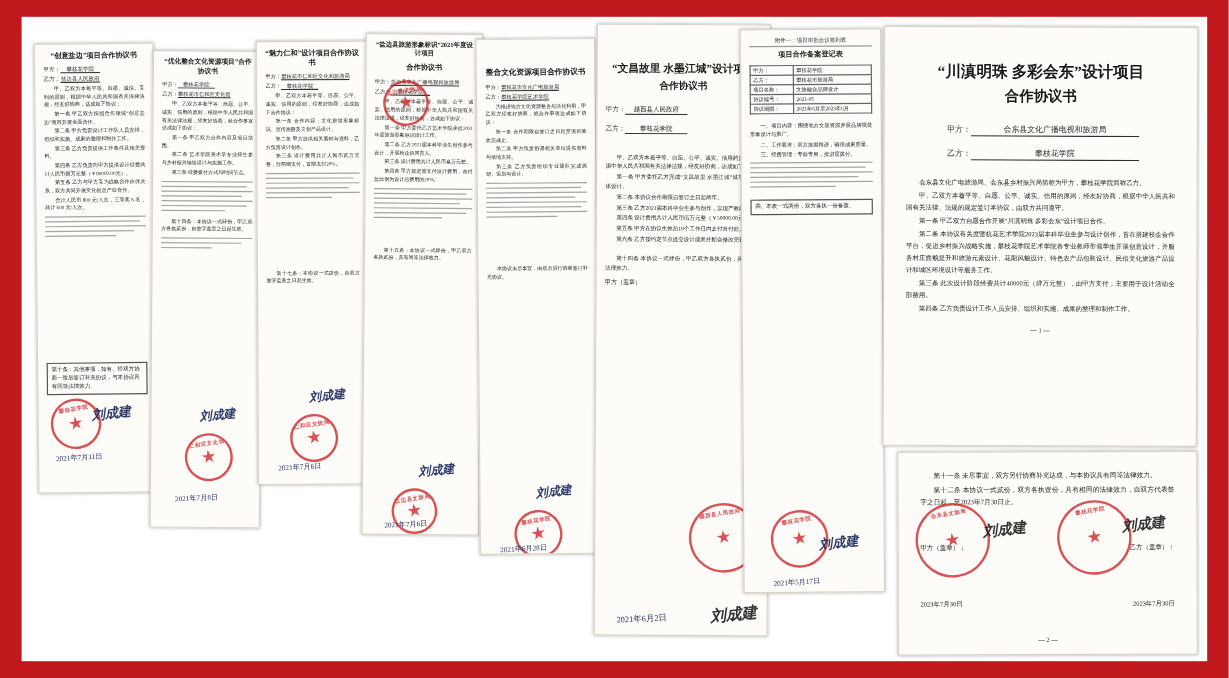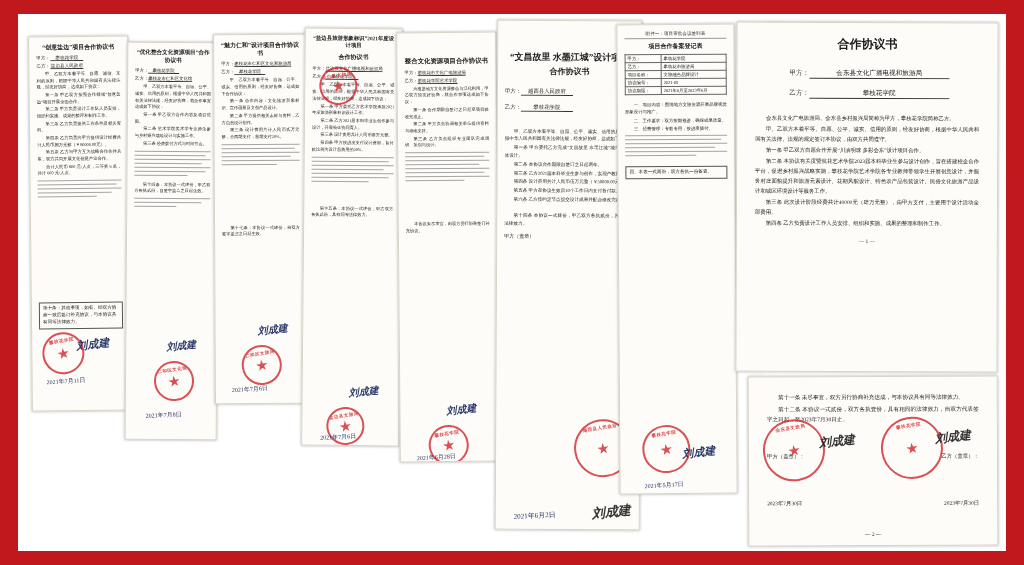--- a/index.html
+++ b/index.html
@@ -433,20 +433,21 @@
       <div class="seal" style="left:22px; top:400px; width:44px; height:44px;">
         <span class="arc">攀枝花学院</span>
         <span class="star">★</span>
       </div>
       <div class="sign" style="left:62px; top:420px; font-size:11px;">刘成建</div>
       <div class="datehand" style="left:24px; top:456px;">2021年5月17日</div>
     </div>
 
     <div class="doc" style="left:718px; top:8px; width:262px; height:350px; transform:rotate(0.2deg);">
       <div class="inner" style="padding:14px 18px;">
+        <div class="title" style="font-size:13px;margin-top:14px;">“川滇明珠 多彩会东”设计项目</div>
         <div class="subtitle" style="font-size:12px;">合作协议书</div>
         <div class="party" style="font-size:6.6px;margin-top:16px;padding-left:34px;">
           <span>甲方：</span><span class="ul" style="min-width:140px;">会东县文化广播电视和旅游局</span>
         </div>
         <div class="party" style="font-size:6.6px;margin-top:10px;padding-left:34px;">
           <span>乙方：</span><span class="ul" style="min-width:140px;">攀枝花学院</span>
         </div>
         <div class="para" style="font-size:5.4px;line-height:1.85;margin-top:14px;">会东县文化广电旅游局、会东县乡村振兴局简称为甲方，攀枝花学院简称乙方。</div>
         <div class="para" style="font-size:5.4px;line-height:1.85;">甲、乙双方本着平等、自愿、公平、诚实、信用的原则，经友好协商，根据中华人民共和国有关法律、法规的规定签订本协议，由双方共同遵守。</div>
         <div class="para" style="font-size:5.4px;line-height:1.85;">第一条 甲乙双方自愿合作开展“川滇明珠 多彩会东”设计项目合作。</div>

